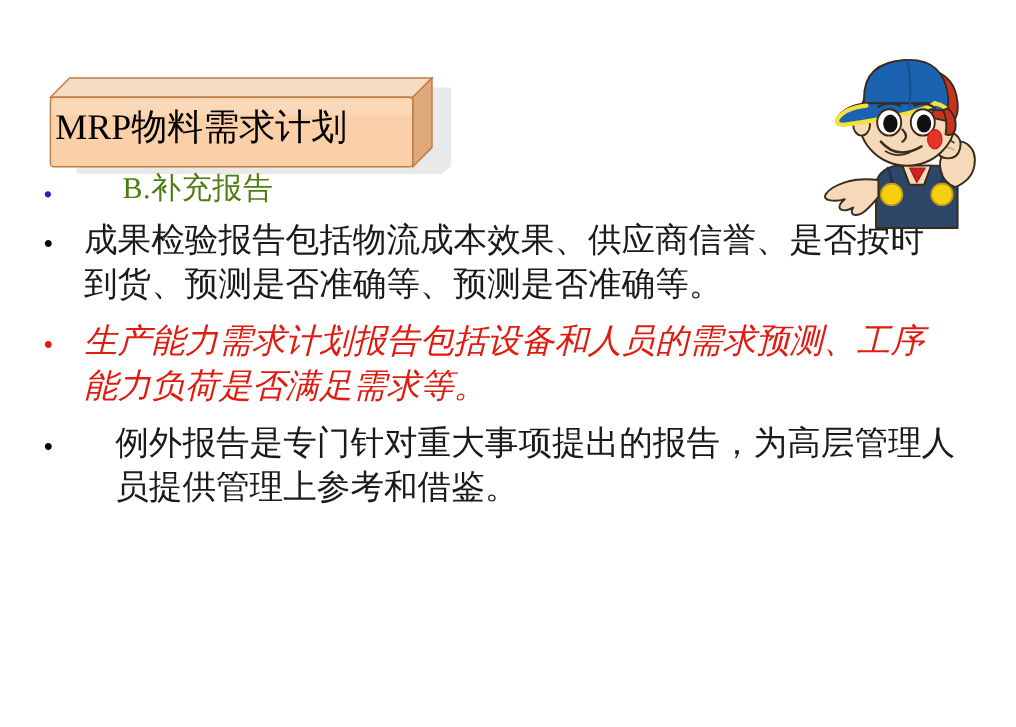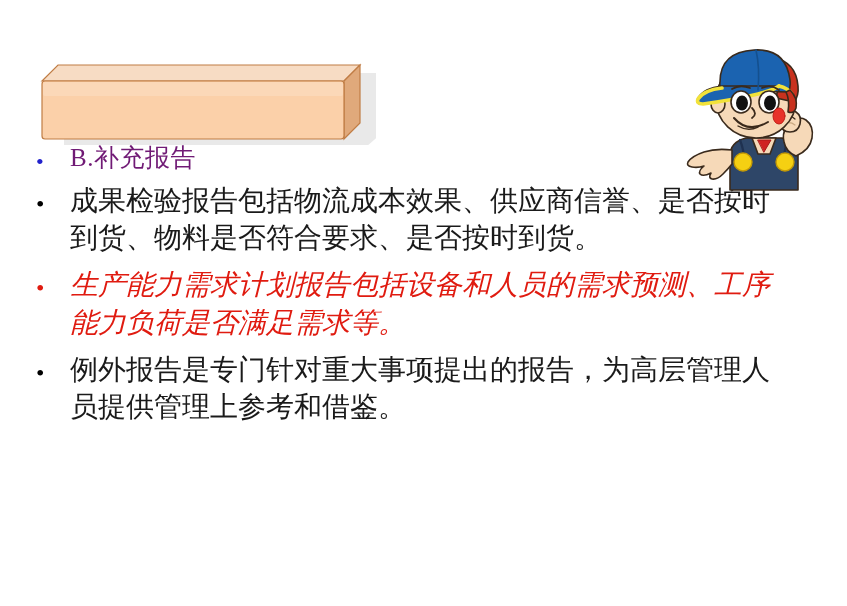--- a/index.html
+++ b/index.html
@@ -81,22 +81,23 @@
 
   
   #b-row-0 .bullet-mark {
     font-size: 22px;
     color: #2222cc;
     padding-top: 9px;
   }
   #b-row-0 .bullet-body {
     font-size: 25px;
     line-height: 1.28;
-    color: #701a75;
+    color: #4d7c0f;
     letter-spacing: 0.5px;
+    margin-left: 32px;
   }
 
   
   #b-row-1 .bullet-mark {
     font-size: 24px;
     color: #000000;
     padding-top: 10px;
   }
   #b-row-1 .bullet-body {
     font-size: 28px;
@@ -126,20 +127,21 @@
     font-size: 24px;
     color: #000000;
     padding-top: 10px;
   }
   #b-row-3 .bullet-body {
     font-size: 28px;
     line-height: 1.33;
     color: #1a1a1a;
     letter-spacing: 0px;
     max-width: 700px;
+    margin-left: 26px;
   }
 
   .gap-small { height: 8px; }
   .gap-med   { height: 10px; }
 
   
   #mascot {
     position: absolute;
     left: 678px;
     top: 38px;
@@ -159,34 +161,35 @@
       <path d="M 28 24 L 44 10 L 346 10 L 346 70 L 330 84 L 28 84 Z" fill="#cfcfcf" opacity="0.45" transform="translate(6,6)"></path>
 
       <path d="M 12 24 L 28 8 L 330 8 L 314 24 Z" fill="#f7dcc4" stroke="#c07d45" stroke-width="1.2"></path>
 
       <path d="M 314 24 L 330 8 L 330 66 L 314 82 Z" fill="#e0a97b" stroke="#c07d45" stroke-width="1.2"></path>
 
       <rect x="12" y="24" width="302" height="58" rx="3" ry="3" fill="#fbd0a9" stroke="#c07d45" stroke-width="1.2"></rect>
 
       <rect x="13" y="25" width="300" height="14" rx="2" ry="2" fill="#ffffff" opacity="0.18"></rect>
     </svg>
+    <div id="title-text">MRP物料需求计划</div>
   </div>
 
   <div id="content">
 
     <div class="bullet-row" id="b-row-0">
       <span class="bullet-mark">•</span>
       <span class="bullet-body">B.补充报告</span>
     </div>
 
     <div class="gap-small"></div>
 
     <div class="bullet-row" id="b-row-1">
       <span class="bullet-mark">•</span>
-      <span class="bullet-body">成果检验报告包括物流成本效果、供应商信誉、是否按时到货、物料是否符合要求、是否按时到货。</span>
+      <span class="bullet-body">成果检验报告包括物流成本效果、供应商信誉、是否按时到货、预测是否准确等、预测是否准确等。</span>
     </div>
 
     <div class="gap-med"></div>
 
     <div class="bullet-row" id="b-row-2">
       <span class="bullet-mark">•</span>
       <span class="bullet-body">生产能力需求计划报告包括设备和人员的需求预测、工序能力负荷是否满足需求等。</span>
     </div>
 
     <div class="gap-med"></div>

